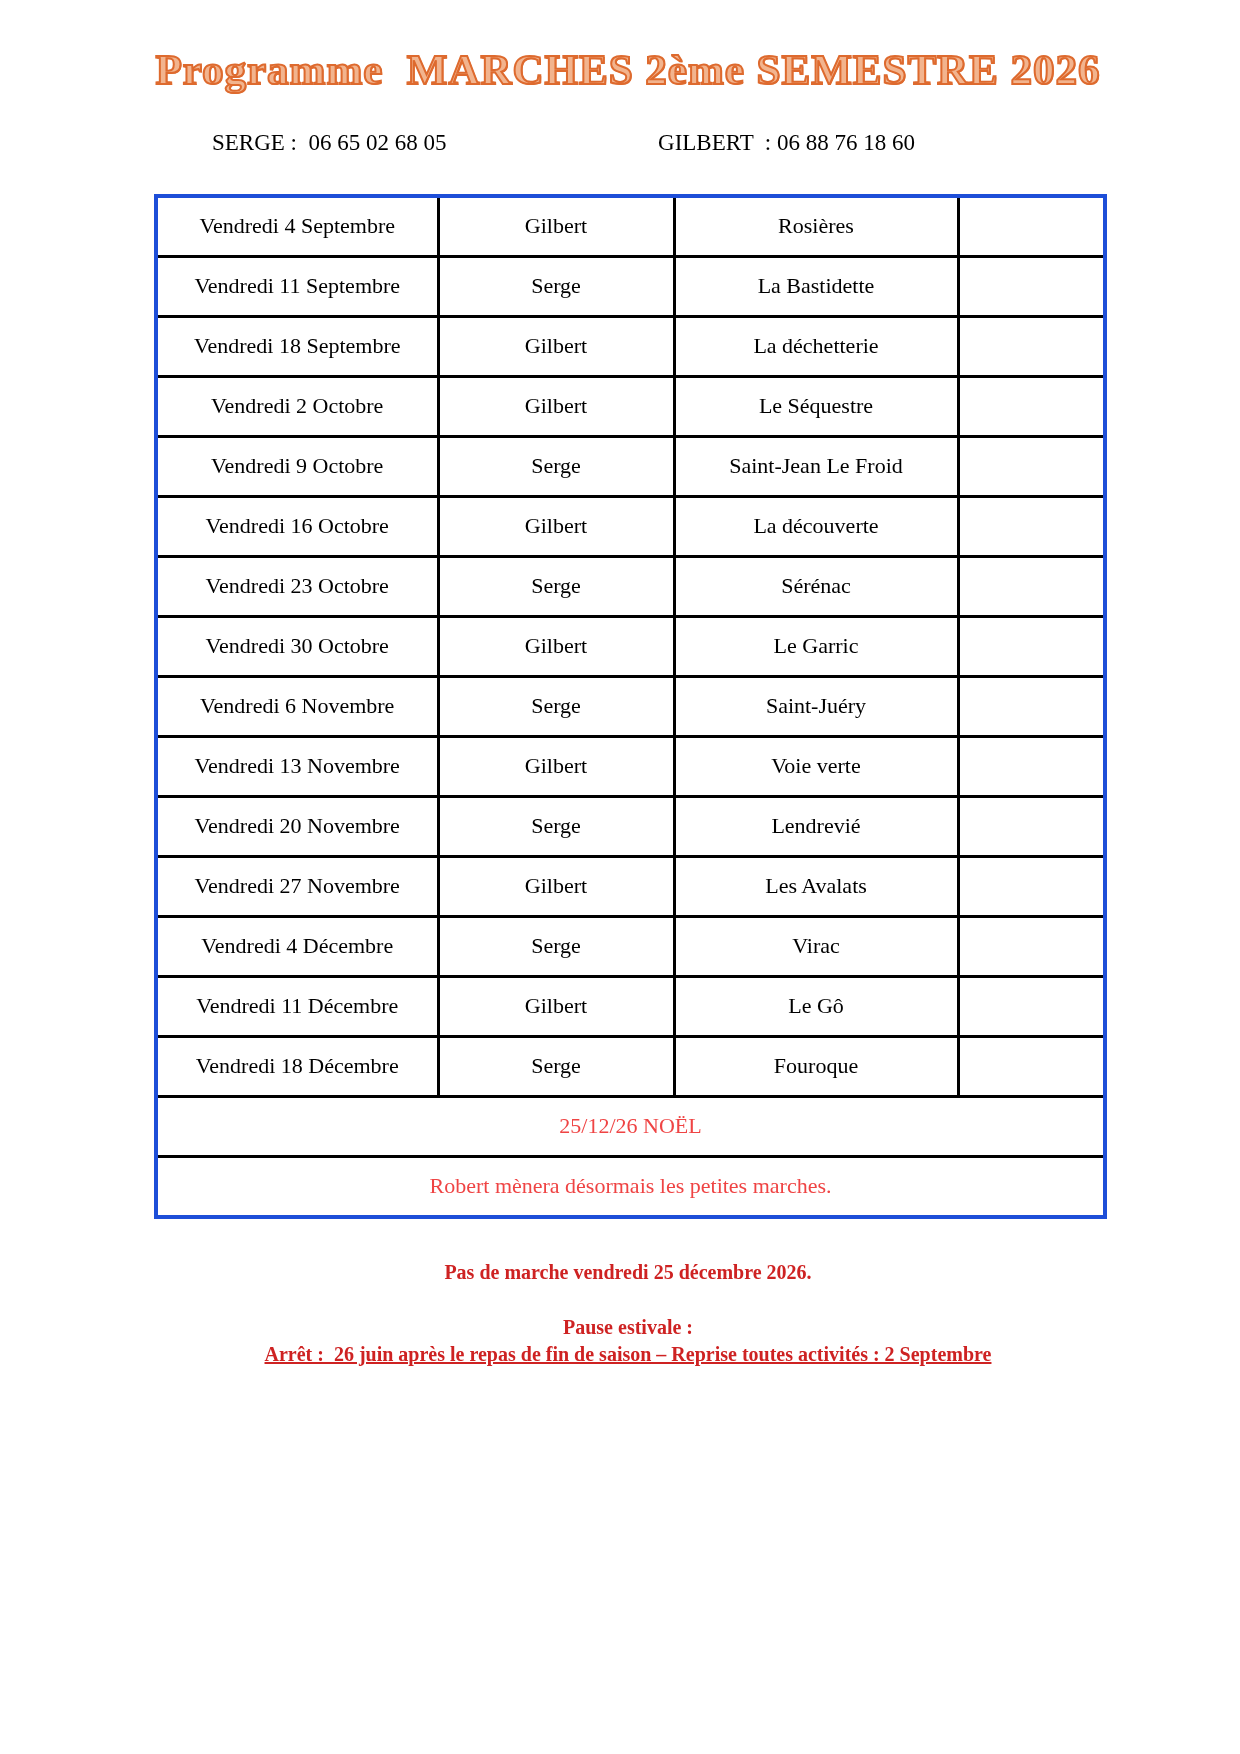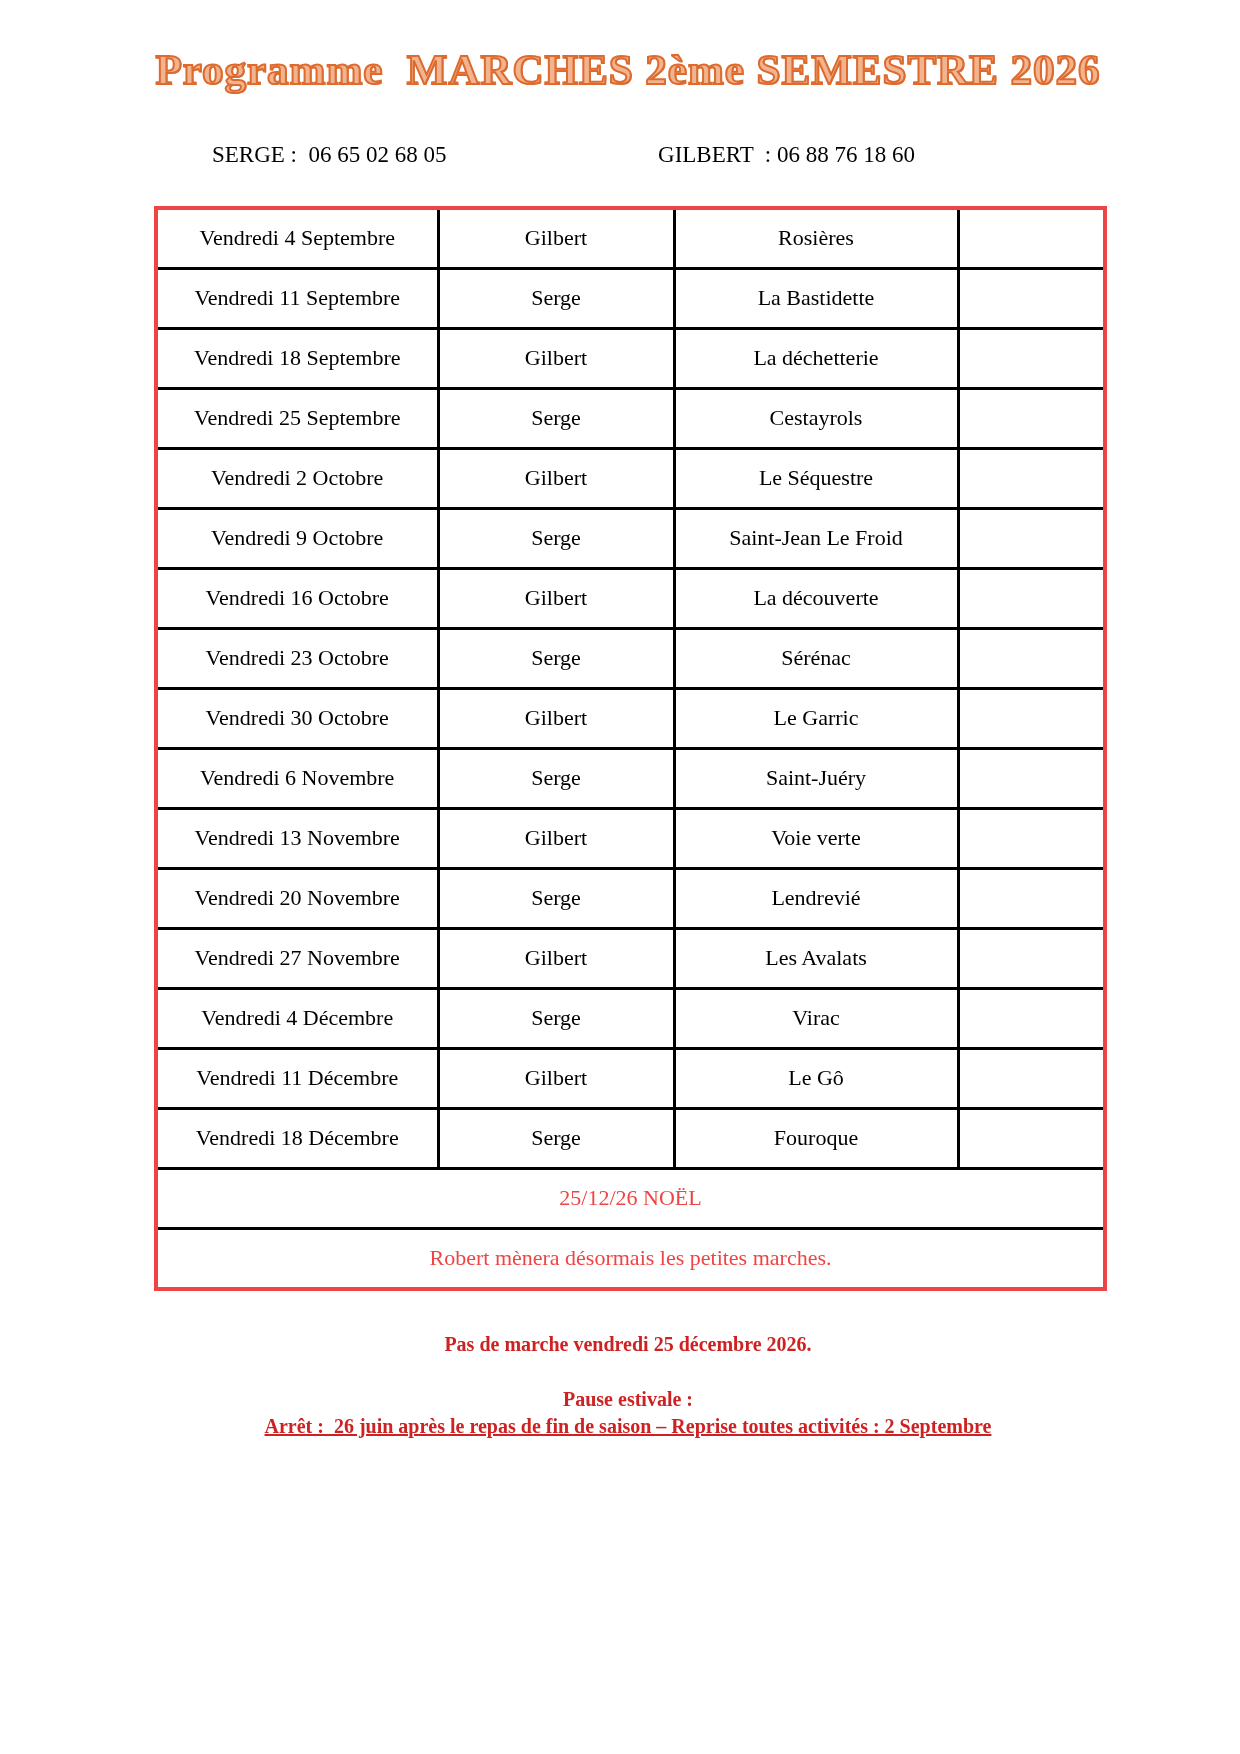--- a/index.html
+++ b/index.html
@@ -24,34 +24,34 @@
     font-size: 43px;
     font-weight: bold;
     letter-spacing: 1px;
     line-height: 1.3;
     color: #f2b48e;
     -webkit-text-stroke: 2px #de6a2e;
     text-shadow: 1px 1px 0 #de6a2e;
     white-space: pre;
   }
   .contacts {
-    margin: 44px auto 0 146px;
+    margin: 32px auto 0 146px;
     width: 949px;
     display: flex;
     font-size: 23px;
     white-space: pre;
   }
   .contact-serge { margin-left: 58px; }
   .contact-gilbert { margin-left: auto; margin-right: 188px; }
 
   table.schedule {
     margin: 38px 8px 0 146px;
     width: 949px;
     border-collapse: collapse;
-    border: 4px solid #ef4444;
+    border: 4px solid #1d4ed8;
     table-layout: fixed;
   }
   table.schedule td {
     border: 3px solid #000;
     height: 57px;
     padding: 0;
     text-align: center;
     vertical-align: middle;
     font-size: 22px;
     font-family: "Liberation Serif", serif;
@@ -101,26 +101,20 @@
         <tr>
           <td>Vendredi 11 Septembre</td>
           <td>Serge</td>
           <td>La Bastidette</td>
           <td></td>
         </tr>
         <tr>
           <td>Vendredi 18 Septembre</td>
           <td>Gilbert</td>
           <td>La déchetterie</td>
-          <td></td>
-        </tr>
-        <tr>
-          <td>Vendredi 25 Septembre</td>
-          <td>Serge</td>
-          <td>Cestayrols</td>
           <td></td>
         </tr>
         <tr>
           <td>Vendredi 2 Octobre</td>
           <td>Gilbert</td>
           <td>Le Séquestre</td>
           <td></td>
         </tr>
         <tr>
           <td>Vendredi 9 Octobre</td>

